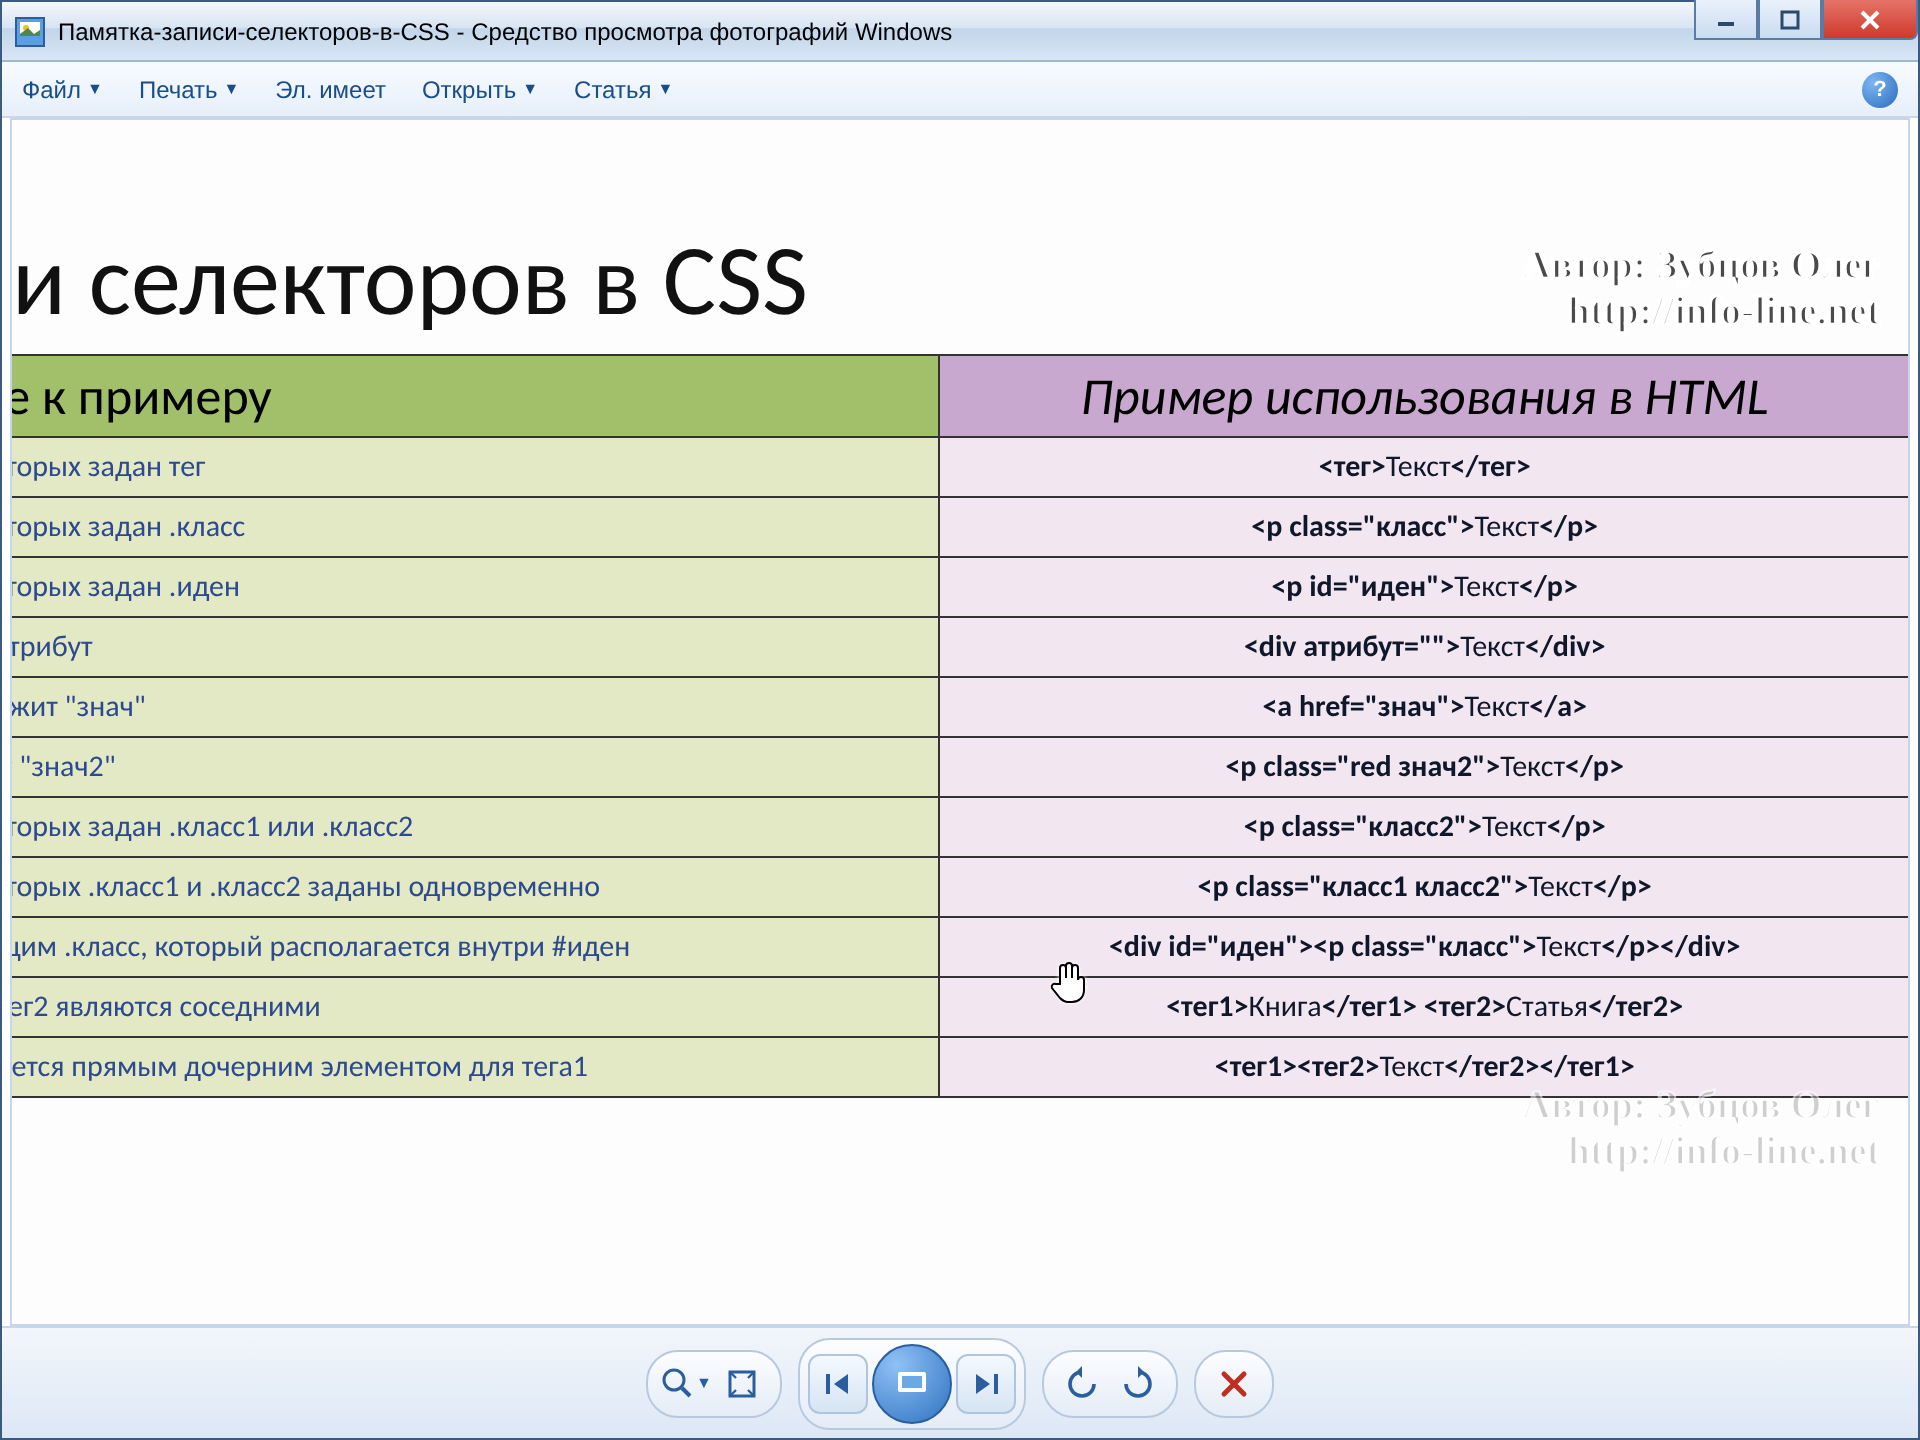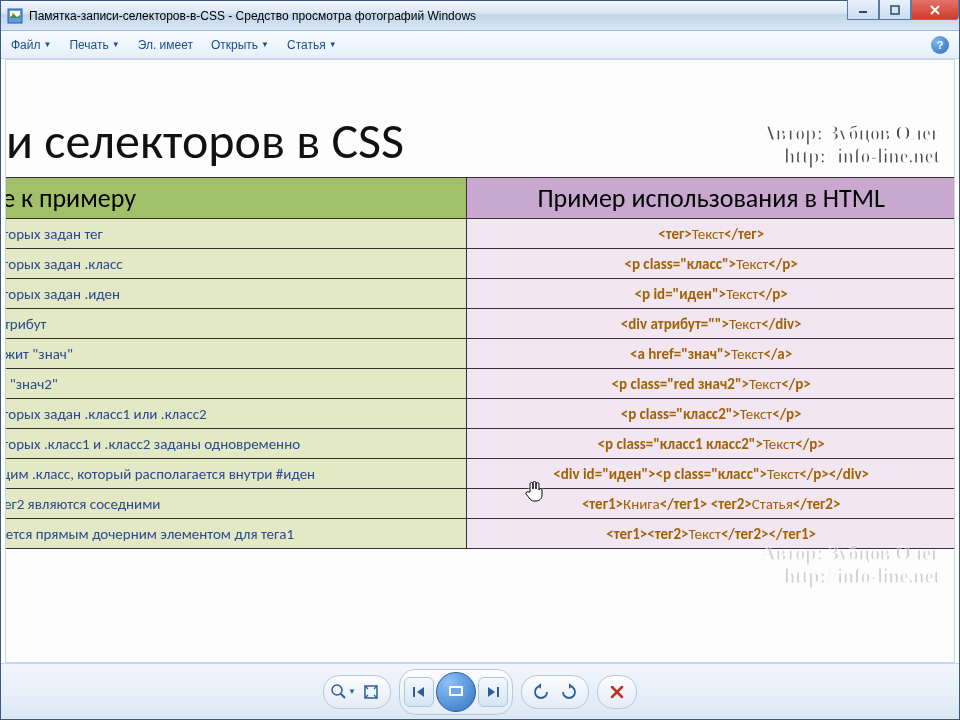--- a/index.html
+++ b/index.html
@@ -20,24 +20,24 @@
 .viewer { flex: 1; background: #fdfdfe; position: relative; overflow: hidden; border: 1px solid #c7d6e9; margin: 0 4px; }
 .content { position: absolute; left: -110px; top: 50px; width: 1060px; }
 .bigtitle { font-size: 50px; font-family: Calibri, Arial, sans-serif; color: #111; padding-left: 110px; padding-bottom: 6px; }
 .author { position: absolute; right: 14px; top: 62px; text-align: right; font-family: Georgia, serif; font-weight: bold; }
 .author div { font-size: 20px; color: #4a4a4a; -webkit-text-stroke: 1.2px #fff; text-shadow: 0 0 2px #fff, 1px 1px 0 #fff, -1px -1px 0 #fff, -1px 1px 0 #fff, 1px -1px 0 #fff; }
 .author2 { position: absolute; right: 14px; bottom: 74px; text-align: right; font-family: Georgia, serif; font-weight: bold; opacity: 0.55; }
 .author2 div { font-size: 20px; color: #aaa; -webkit-text-stroke: 1px #fff; }
 table { border-collapse: collapse; width: 100%; font-family: Calibri, Arial, sans-serif; }
 th { font-size: 26px; font-weight: normal; padding: 4px 8px; border: 1.5px solid #333; }
 th.left { background: #a2c06a; text-align: left; }
-th.right { background: #c8a8cf; text-align: center; }
+th.right { background: #c8a8cf; text-align: center; font-style: italic; }
 td { border: 1.5px solid #333; font-size: 15px; padding: 5px 6px; vertical-align: middle; height: 30px; }
 td.l { background: #e3e8c5; color: #2c4a8e; }
-td.r { background: #f2e6f1; text-align: center; color: #a16207; }
+td.r { background: #f2e6f1; text-align: center; color: #0f172a; }
 td.r b { font-weight: bold; }
 .toolbar { height: 56px; background: linear-gradient(to bottom, #f2f6fb, #dde8f5); display: flex; align-items: center; justify-content: center; gap: 8px; border-top: 1px solid #c7d6e9; }
 .tgroup { display: flex; align-items: center; gap: 2px; background: linear-gradient(to bottom, #fcfdff, #e4ecf6); border: 1px solid #b8c9de; border-radius: 16px; padding: 3px 6px; }
 .tbtn { width: 26px; height: 26px; display: flex; align-items: center; justify-content: center; border-radius: 4px; cursor: default; }
 .tbtn.big { width: 40px; height: 40px; border-radius: 50%; background: radial-gradient(circle at 30% 25%, #8fc1f5, #2f72c1); border: 1px solid #2a5e9e; }
 .tbtn.nav { width: 30px; height: 30px; border-radius: 6px; background: linear-gradient(to bottom, #f4f9ff, #d6e4f3); border: 1px solid #aec5e0; }
 .cursor-hand { position: absolute; left: 518px; top: 419px; font-size: 18px; pointer-events: none; z-index: 50; filter: drop-shadow(0 0 1px #fff); }
 </style>
 </head>
 <body>

